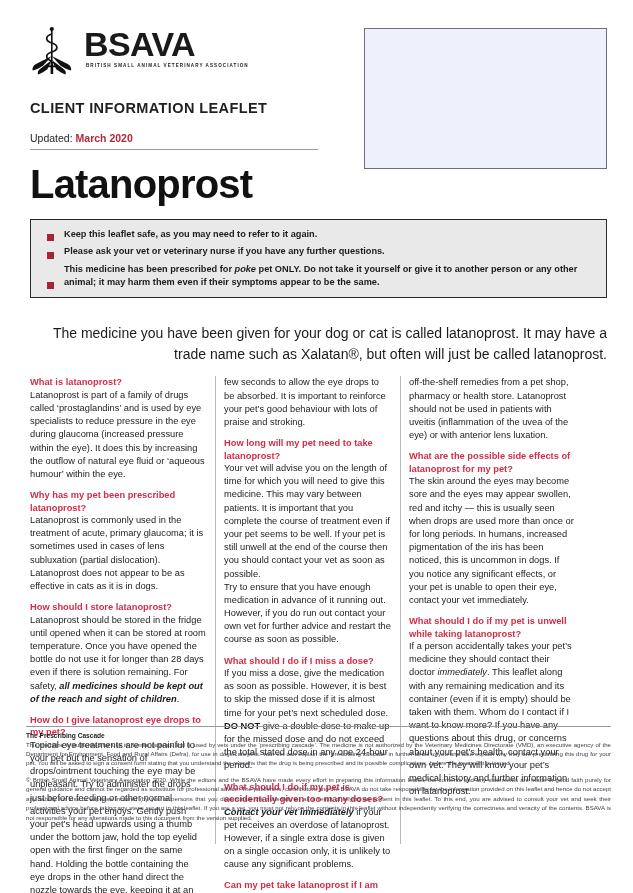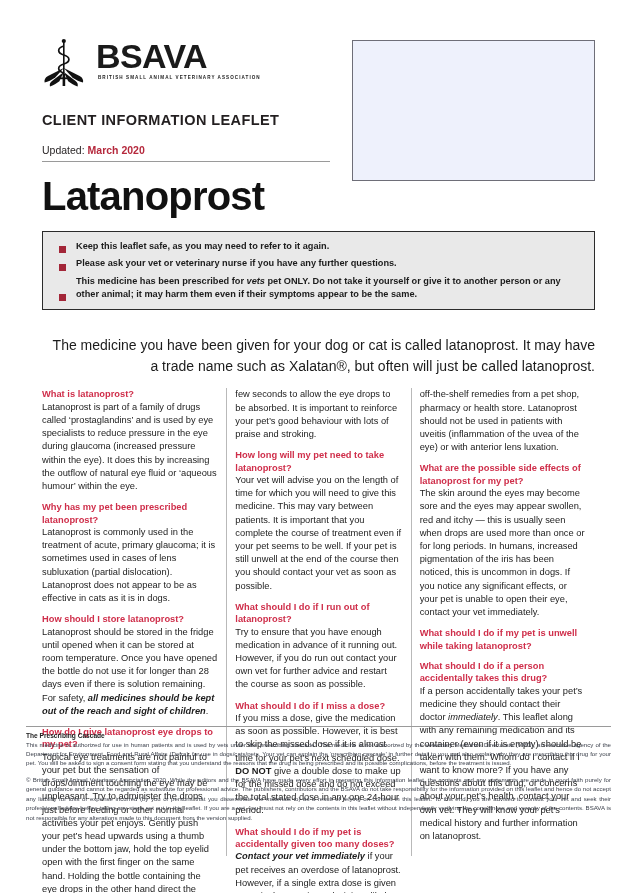--- a/index.html
+++ b/index.html
@@ -10,21 +10,21 @@
     background: #ffffff;
     font-family: "Liberation Sans", sans-serif;
     color: #231f20;
     overflow: hidden;
   }
 
   .page {
     position: relative;
     width: 633px;
     height: 830px;
-    padding: 16px;
+    padding: 4px;
   }
 
   
   .header {
     position: relative;
     padding: 22px 22px 0 26px;
     height: 155px;
   }
   .logo-row {
     display: flex;
@@ -236,21 +236,21 @@
     <div class="notice-item">
       <span class="bullet-sq"></span>
       <span>Keep this leaflet safe, as you may need to refer to it again.</span>
     </div>
     <div class="notice-item">
       <span class="bullet-sq"></span>
       <span>Please ask your vet or veterinary nurse if you have any further questions.</span>
     </div>
     <div class="notice-item">
       <span class="bullet-sq"></span>
-      <span>This medicine has been prescribed for <span class="" style="font-style: italic;">vets</span> pet ONLY. Do not take it yourself or give it to another person or any other animal; it may harm them even if their symptoms appear to be the same.</span>
+      <span>This medicine has been prescribed for <span class="" style="font-style: italic;">poke</span> pet ONLY. Do not take it yourself or give it to another person or any other animal; it may harm them even if their symptoms appear to be the same.</span>
     </div>
   </div>
 
   <div class="intro">The medicine you have been given for your dog or cat is called latanoprost. It may have a trade name such as Xalatan®, but often will just be called latanoprost.</div>
 
   <div class="columns">
     <div class="col">
       <div class="qa-head first">What is latanoprost?</div>
       <div class="qa-body">Latanoprost is part of a family of drugs called ‘prostaglandins’ and is used by eye specialists to reduce pressure in the eye during glaucoma (increased pressure within the eye). It does this by increasing the outflow of natural eye fluid or ‘aqueous humour’ within the eye.</div>
       <div class="qa-head">Why has my pet been prescribed latanoprost?</div>
@@ -259,37 +259,35 @@
       <div class="qa-body">Latanoprost should be stored in the fridge until opened when it can be stored at room temperature. Once you have opened the bottle do not use it for longer than 28 days even if there is solution remaining. For safety, <span class="bi" style="font-weight: bold; font-style: italic;">all medicines should be kept out of the reach and sight of children</span>.</div>
       <div class="qa-head">How do I give latanoprost eye drops to my pet?</div>
       <div class="qa-body">Topical eye treatments are not painful to your pet but the sensation of drops/ointment touching the eye may be unpleasant. Try to administer the drops just before feeding or other normal activities your pet enjoys. Gently push your pet’s head upwards using a thumb under the bottom jaw, hold the top eyelid open with the first finger on the same hand. Holding the bottle containing the eye drops in the other hand direct the nozzle towards the eye, keeping it at an angle to not directly poke the eye, and administer the prescribed dose. Hold your pet’s head in this upward position for a</div>
     </div>
 
     <div class="col">
       <div class="col-divider"></div>
       <div class="qa-body">few seconds to allow the eye drops to be absorbed. It is important to reinforce your pet’s good behaviour with lots of praise and stroking.</div>
       <div class="qa-head">How long will my pet need to take latanoprost?</div>
       <div class="qa-body">Your vet will advise you on the length of time for which you will need to give this medicine. This may vary between patients. It is important that you complete the course of treatment even if your pet seems to be well. If your pet is still unwell at the end of the course then you should contact your vet as soon as possible.</div>
-      <div class="qa-head">What should I do if I run out of latanoprost?</div>
       <div class="qa-body">Try to ensure that you have enough medication in advance of it running out. However, if you do run out contact your own vet for further advice and restart the course as soon as possible.</div>
       <div class="qa-head">What should I do if I miss a dose?</div>
       <div class="qa-body">If you miss a dose, give the medication as soon as possible. However, it is best to skip the missed dose if it is almost time for your pet’s next scheduled dose. <span class="" style="font-weight: bold;">DO NOT</span> give a double dose to make up for the missed dose and do not exceed the total stated dose in any one 24-hour period.</div>
       <div class="qa-head">What should I do if my pet is accidentally given too many doses?</div>
       <div class="qa-body"><span class="bi" style="font-weight: bold; font-style: italic;">Contact your vet immediately</span> if your pet receives an overdose of latanoprost. However, if a single extra dose is given on a single occasion only, it is unlikely to cause any significant problems.</div>
       <div class="qa-head">Can my pet take latanoprost if I am already giving them other drugs?</div>
 
     </div>
 
     <div class="col">
       <div class="col-divider"></div>
       <div class="qa-body">off-the-shelf remedies from a pet shop, pharmacy or health store. Latanoprost should not be used in patients with uveitis (inflammation of the uvea of the eye) or with anterior lens luxation.</div>
       <div class="qa-head">What are the possible side effects of latanoprost for my pet?</div>
       <div class="qa-body">The skin around the eyes may become sore and the eyes may appear swollen, red and itchy — this is usually seen when drops are used more than once or for long periods. In humans, increased pigmentation of the iris has been noticed, this is uncommon in dogs. If you notice any significant effects, or your pet is unable to open their eye, contact your vet immediately.</div>
       <div class="qa-head">What should I do if my pet is unwell while taking latanoprost?</div>
-      <div class="qa-head">What should I do if a person accidentally takes this drug?</div>
       <div class="qa-body">If a person accidentally takes your pet’s medicine they should contact their doctor <span class="" style="font-style: italic;">immediately</span>. This leaflet along with any remaining medication and its container (even if it is empty) should be taken with them. Whom do I contact if I want to know more? If you have any questions about this drug, or concerns about your pet’s health, contact your own vet. They will know your pet’s medical history and further information on latanoprost.</div>
     </div>
   </div>
 
   <div class="footer">
     <div class="footer-rule"></div>
     <div class="footer-head">The Prescribing Cascade</div>
     <div class="footer-text">This medicine is authorized for use in human patients and is used by vets under the ‘prescribing cascade’. The medicine is not authorized by the Veterinary Medicines Directorate (VMD), an executive agency of the Department for Environment, Food and Rural Affairs (Defra), for use in dogs/cats/pets. Your vet can explain the ‘prescribing cascade’ in further detail to you and also explain why they are prescribing this drug for your pet. You will be asked to sign a consent form stating that you understand the reasons that the drug is being prescribed and its possible complications, before the treatment is issued.</div>
     <div class="footer-text copyright">© British Small Animal Veterinary Association 2020. While the editors and the BSAVA have made every effort in preparing this information leaflet, the contents and any statements are made in good faith purely for general guidance and cannot be regarded as substitute for professional advice. The publishers, contributors and the BSAVA do not take responsibility for the information provided on this leaflet and hence do not accept any liability for loss or expense incurred (by you or persons that you disseminate the materials to) as a result of relying on content in this leaflet. To this end, you are advised to consult your vet and seek their professional advice before taking any steps set out in this leaflet. If you are a vet, you must not rely on the contents in this leaflet without independently verifying the correctness and veracity of the contents. BSAVA is not responsible for any alterations made to this document from the version supplied.</div>
   </div>

